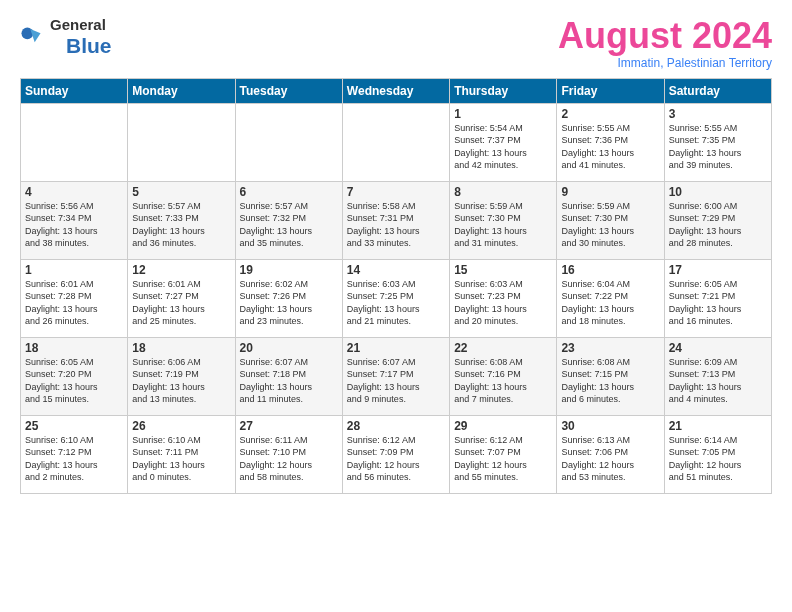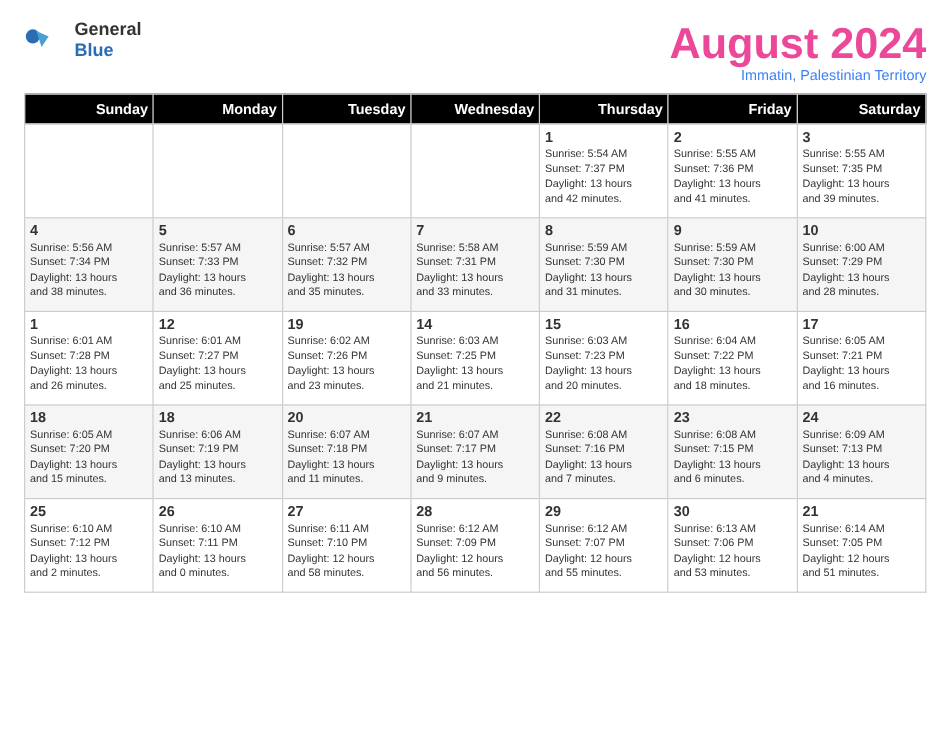--- a/index.html
+++ b/index.html
@@ -17,32 +17,33 @@
     }
     .header {
       display: flex;
       justify-content: space-between;
       align-items: flex-start;
       margin-bottom: 8px;
     }
     .logo {
       display: flex;
       align-items: center;
-      gap: 20px;
+      gap: 8px;
       justify-content: space-between;
     }
     .logo-text-general {
       font-size: 15px;
       font-weight: bold;
       color: #333;
     }
     .logo-text-blue {
-      font-size: 15px;
+      font-size: 21px;
       font-weight: bold;
       color: #2a6db5;
+      margin-left: 16px;
     }
     .logo-icon {
       width: 22px;
       height: 22px;
     }
     .title-area {
       text-align: right;
     }
     .title-area h1 {
       font-size: 36px;
@@ -54,26 +55,26 @@
       font-size: 12px;
       font-weight: normal;
       color: #3b82f6;
     }
     .calendar {
       width: 100%;
       border-collapse: collapse;
       table-layout: fixed;
     }
     .calendar thead th {
-      background: #000000;
+      background: #0369a1;
       color: #fff;
       font-size: 12px;
       font-weight: bold;
       padding: 5px 4px;
-      text-align: right;
+      text-align: left;
       border: 1px solid #ccc;
     }
     .calendar tbody td {
       border: 1px solid #ccc;
       vertical-align: top;
       padding: 3px 4px;
       font-size: 9.5px;
       color: #333;
       height: 78px;
       background: #fff;

